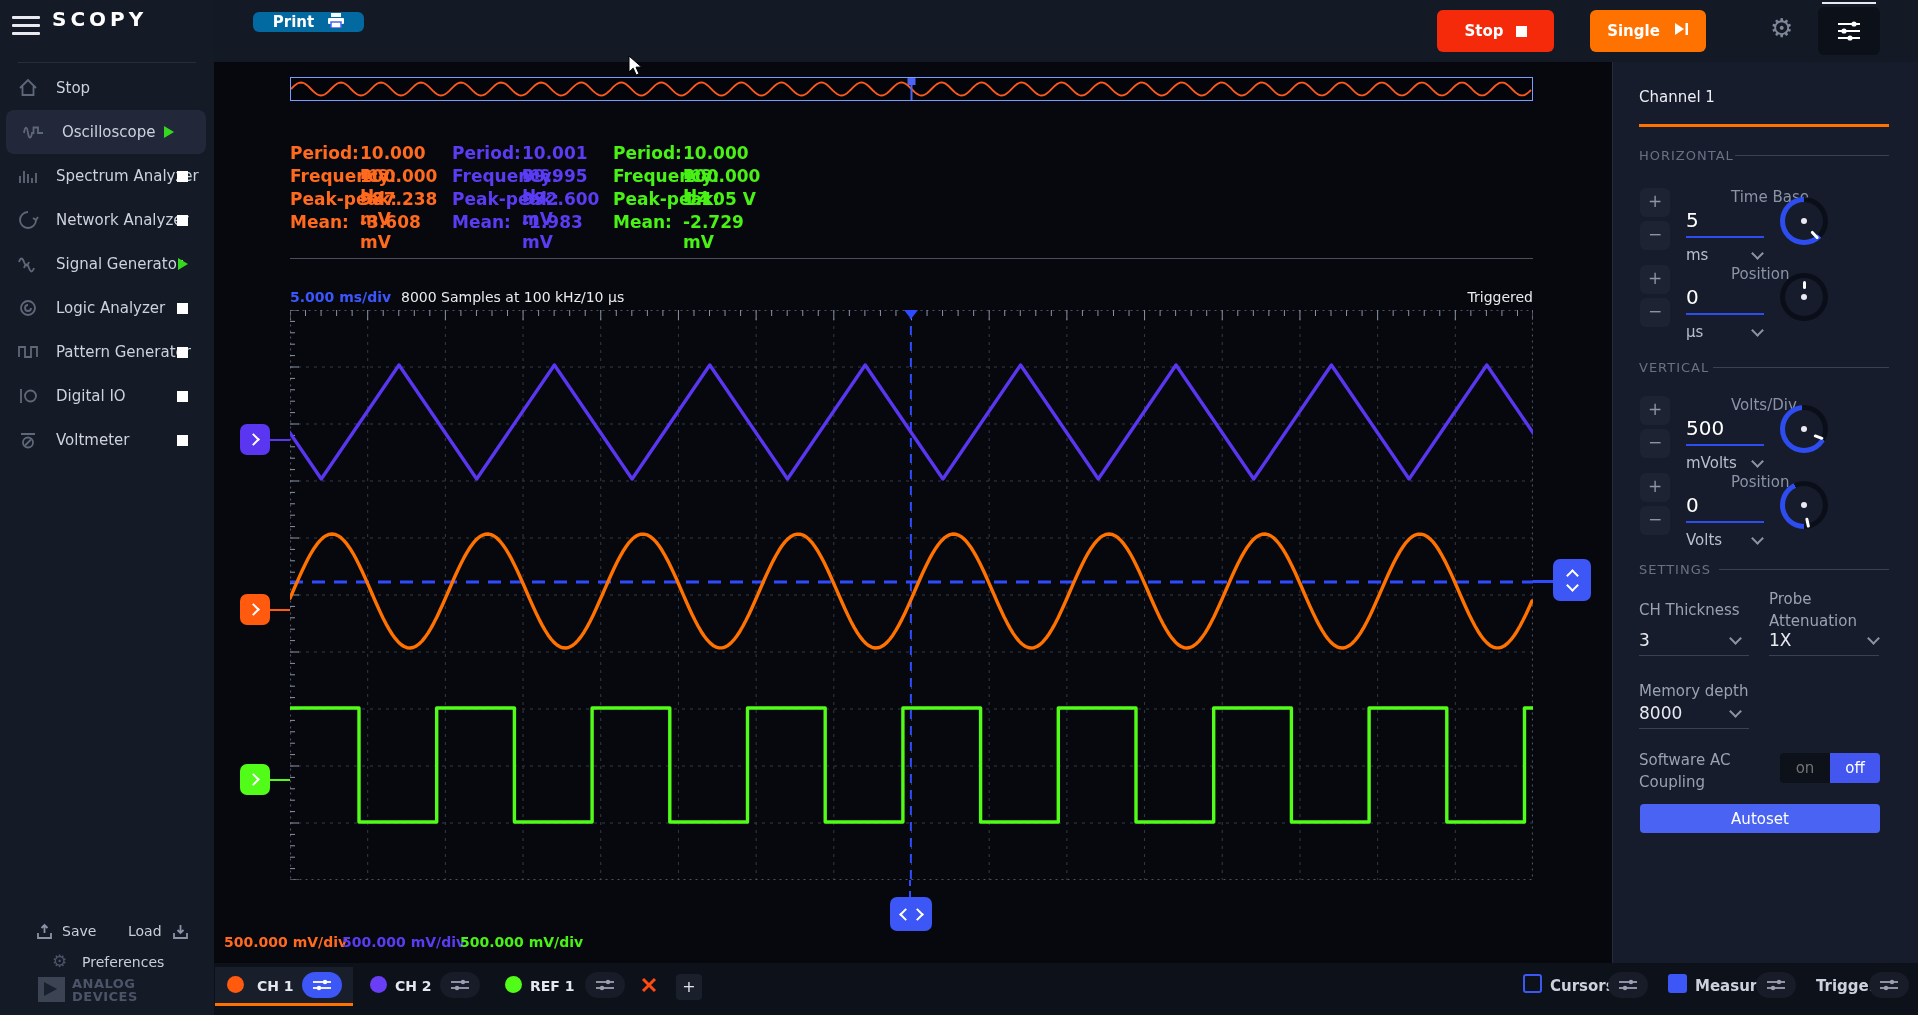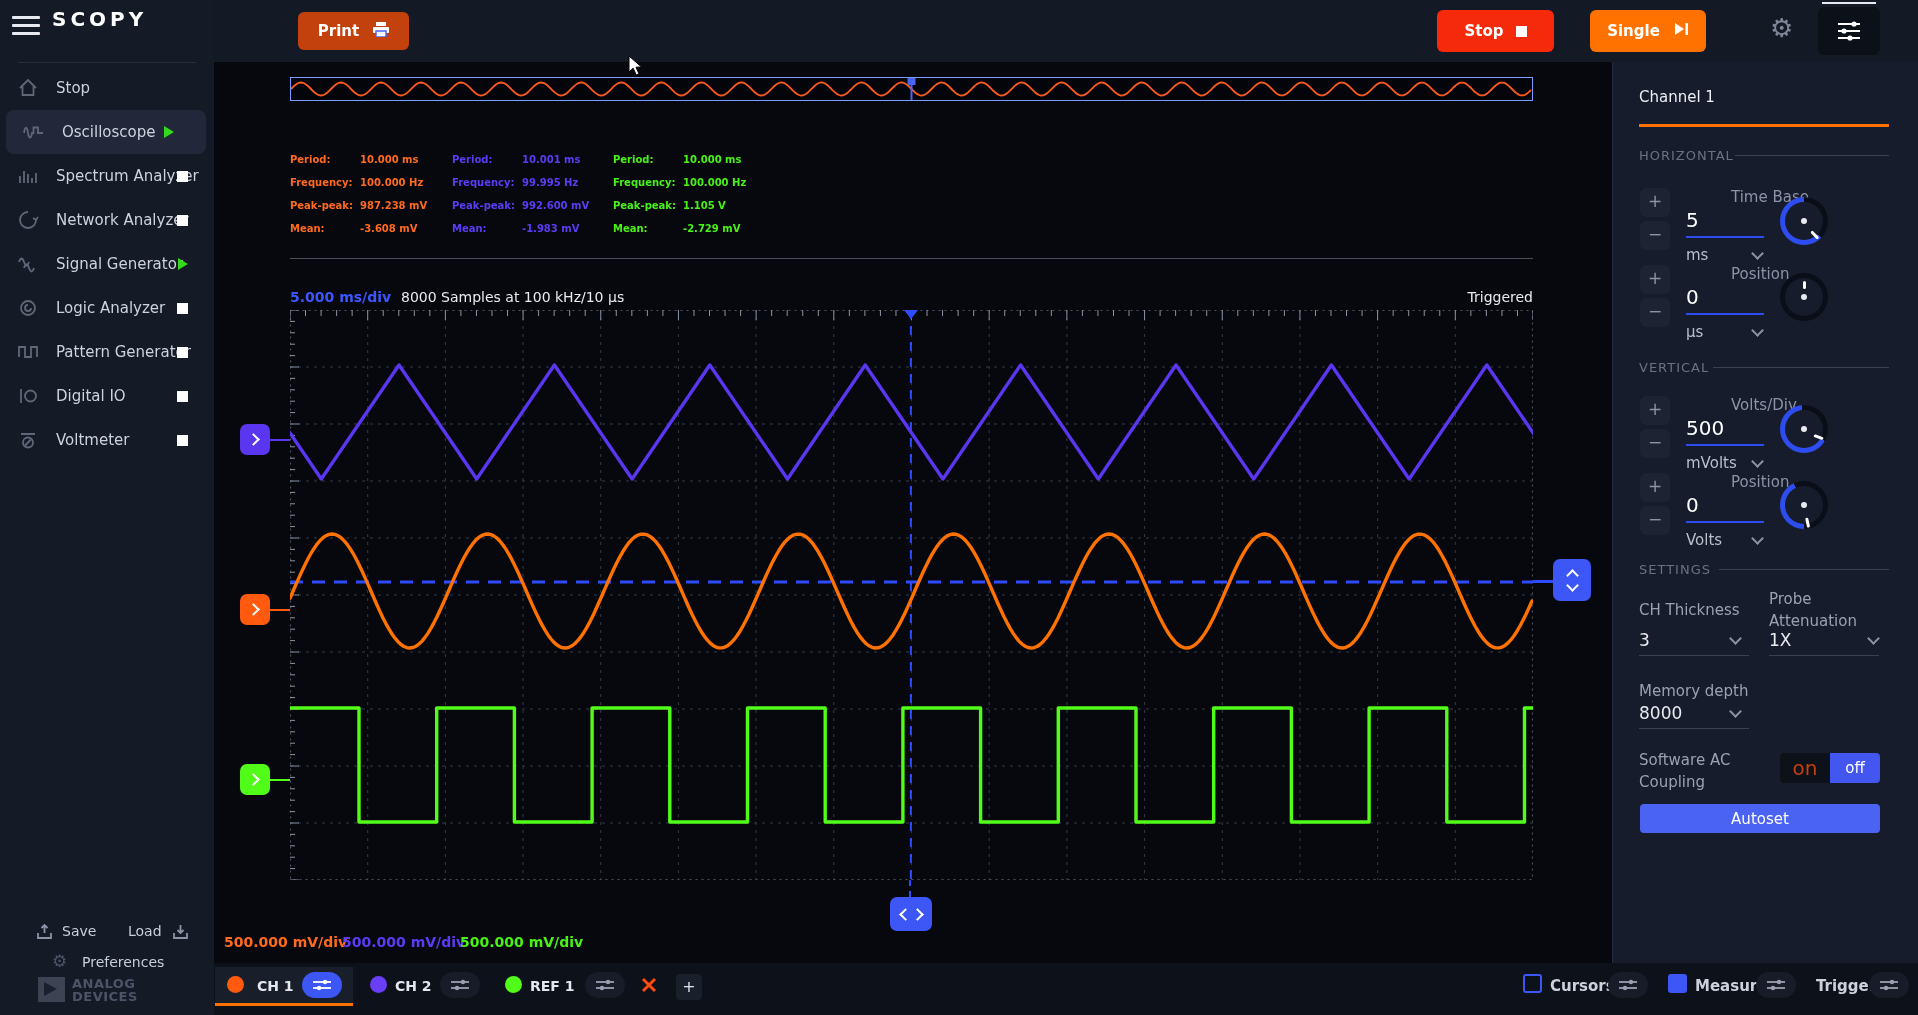--- a/index.html
+++ b/index.html
@@ -24,32 +24,32 @@
   .status.stopped { width:11px; height:11px; background:#fff; margin-top:1px; }
   .side-footer-row { position:absolute; color:#c9cedb; font-size:14px; }
   .mini-icon svg { stroke:#8b93a6; fill:none; stroke-width:1.8; }
   .adi-box { position:absolute; left:38px; top:977px; width:27px; height:25px; background:#3c4454; }
   .adi-tri { position:absolute; left:6px; top:5px; width:0; height:0; border-left:13px solid #19202e; border-top:7.5px solid transparent; border-bottom:7.5px solid transparent; }
   .adi-text { position:absolute; left:72px; top:977px; font-size:13px; font-weight:bold; color:#4c5468; line-height:13px; letter-spacing:0.5px; }
 
   
   .topbar { position:absolute; left:214px; top:0; width:1704px; height:62px; background:#141926; }
   .btn { position:absolute; border:none; border-radius:6px; color:#fff; font-weight:bold; font-size:15px; font-family:inherit; cursor:pointer; display:flex; align-items:center; justify-content:center; gap:14px; }
-  .btn-print { left:39px; top:12px; width:111px; height:38px; background:#c2410c;margin-left:45px; }
+  .btn-print { left:39px; top:12px; width:111px; height:20px; background:#0369a1; }
   .btn-stop  { left:1223px; top:10px; width:117px; height:42px; background:#f52a0a;gap:12px; }
   .btn-single{ left:1376px; top:10px; width:116px; height:42px; background:#ff7200; }
   .stop-square { width:11px; height:11px; background:#fff; display:inline-block; }
   .gear-top { position:absolute; left:1556px; top:13px; font-size:26px; color:#7e8798; cursor:pointer; }
   .btn-menu { position:absolute; left:1604px; top:7px; width:62px; height:48px; background:#0c1018; border-radius:6px; cursor:pointer; display:flex; align-items:center; justify-content:center; }
   .menu-activeline { position:absolute; left:1608px; top:2px; width:54px; height:2px; background:#e8eaf0; }
 
   
   .scope { position:absolute; left:214px; top:62px; width:1398px; height:901px; background:#07080d; }
   .strip { position:absolute; left:76px; top:15px; width:1243px; height:24px; border:1px solid #7a9bff; background:#04050a; cursor:ew-resize; }
-  .meas-col { position:absolute; top:92px; width:160px; font-size:10px; font-weight:bold; }
+  .meas-col { position:absolute; top:81px; width:160px; font-size:17px; font-weight:bold; }
   .meas-row { height:23px; position:relative; }
   .meas-label { position:absolute; left:0; }
   .meas-value { position:absolute; left:70px; }
   .meas-div { position:absolute; left:76px; top:196px; width:1243px; height:1px; background:#4a4f5c; }
   .scale-row { position:absolute; top:227px; left:0; width:100%; height:16px; font-size:14px; }
   .tb-label { position:absolute; left:76px; color:#3c56ff; font-weight:bold; }
   .samples-label { position:absolute; left:187px; color:#e8eaf0; }
   .trig-status { position:absolute; left:1169px; width:150px; text-align:right; color:#e8eaf0; }
   .plot { position:absolute; left:76px; top:248px; width:1243px; height:570px; }
   .trig-marker { position:absolute; left:690px; top:248px; width:0; height:0; border-left:7px solid transparent; border-right:7px solid transparent; border-top:9px solid #2e4bff; }
@@ -91,21 +91,21 @@
   .knob-plain .ring { background:#0a0e18; }
   .knob-plain .tick { position:absolute; left:22.5px; top:8px; width:3px; height:8px; background:#fff; border-radius:2px; }
   .knob-vd .ring { background:conic-gradient(from 120deg,#2d4df0 0 235deg,#0a0e18 235deg 360deg); }
   .knob-vd .needle { transform:rotate(110deg) translateY(-15px); }
   .knob-vp .ring { background:conic-gradient(from 180deg,#2d4df0 0 155deg,#0a0e18 155deg 360deg); }
   .knob-vp .needle { transform:rotate(168deg) translateY(-15px); }
   .sel-label { position:absolute; font-size:15px; color:#9aa1b2; line-height:22px; }
   .sel-value { position:absolute; font-size:17px; color:#e8eaf0; cursor:pointer; }
   .sel-underline { position:absolute; height:1px; background:#3a4150; }
   .toggle { position:absolute; left:167px; width:100px; height:30px; border-radius:4px; overflow:hidden; display:flex; cursor:pointer; }
-  .toggle .on  { flex:1; background:#0d1119; color:#c2410c; font-size:20px; display:flex; align-items:center; justify-content:center; }
+  .toggle .on  { flex:1; background:#0d1119; color:#737373; font-size:15px; display:flex; align-items:center; justify-content:center; }
   .toggle .off { flex:1; background:#4456f0; color:#fff; font-size:15px; display:flex; align-items:center; justify-content:center; }
   .btn-autoset { position:absolute; left:27px; top:742px; width:240px; height:29px; background:#4a63f2; border:none; border-radius:4px; color:#fff; font-size:15px; font-family:inherit; cursor:pointer; }
 
   
   .bottombar { position:absolute; left:214px; top:963px; width:1704px; height:52px; background:#0d1119; }
   .ch-active-bg { position:absolute; left:1px; top:4px; width:138px; height:36px; background:#191e2b; }
   .ch-underline { position:absolute; left:1px; top:40px; width:138px; height:3px; background:#ff7200; }
   .dot16 { position:absolute; top:13px; width:17px; height:17px; border-radius:50%; }
   .ch-label { position:absolute; top:15px; font-size:14px; font-weight:bold; color:#e4e7ee; }
   .pill { position:absolute; top:9px; width:40px; height:26px; border-radius:13px; background:#171c28; display:flex; align-items:center; justify-content:center; cursor:pointer; }

